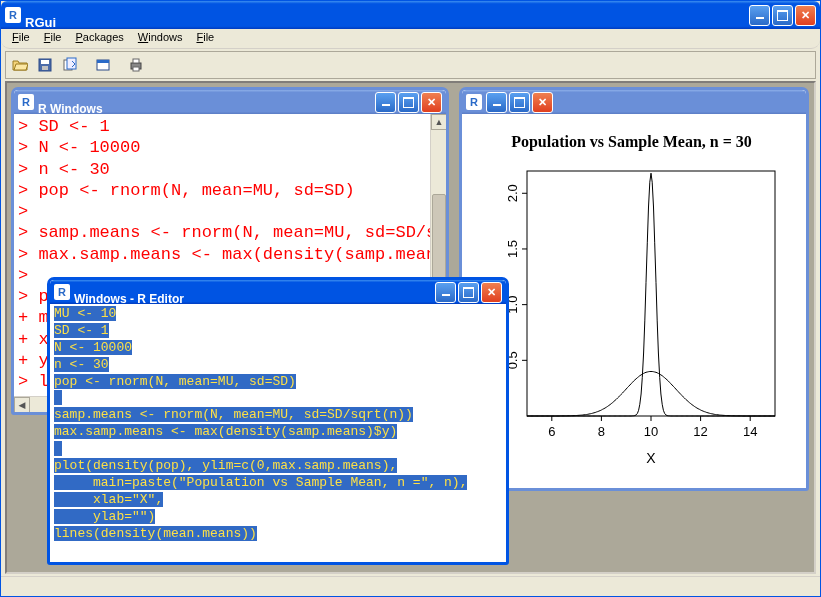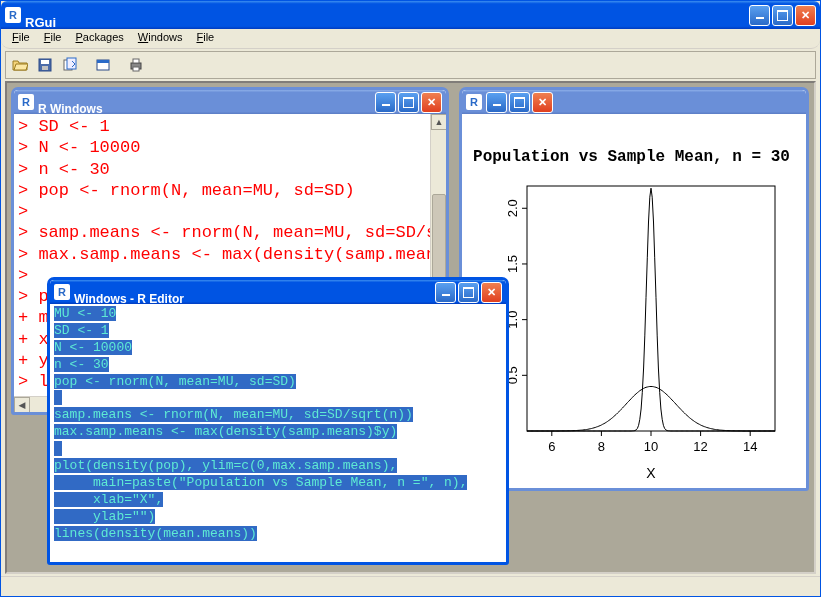--- a/index.html
+++ b/index.html
@@ -47,25 +47,25 @@
   .console-body { font-family: "Courier New", monospace; font-size: 17px; padding: 2px 4px; color: #f00; white-space: pre; overflow: auto; line-height: 1.25; }
   .console-body .cursor { display:inline-block; width:8px; height:14px; background:#f00; vertical-align: text-bottom; }
   .vscroll { position:absolute; right:0; top:0; bottom:0; width:16px; background:#ece9d8; border-left:1px solid #d4d0c8; }
   .vscroll .sb-btn { width:16px; height:16px; background:#ece9d8; border:1px solid #aca899; display:flex; align-items:center; justify-content:center; font-size:9px; color:#555;}
   .vscroll .thumb { position:absolute; left:1px; width:14px; background:#cdc7b8; border:1px solid #aca899; border-radius:2px; }
   .hscroll { height:16px; background:#ece9d8; display:flex; border-top:1px solid #d4d0c8;}
   .hscroll .sb-btn { width:16px; height:16px; background:#ece9d8; border:1px solid #aca899; display:flex; align-items:center; justify-content:center; font-size:9px; color:#555;}
   
   
   .editor-body { font-family: "Courier New", monospace; font-size: 13px; padding: 2px 4px; white-space: pre; line-height: 1.3; }
-  .editor-body .sel { background: #316ac5; color: #5eead4; }
+  .editor-body .sel { background: #316ac5; color: #fde047; }
   
   
   .plot-area { padding: 10px 15px 10px 10px; height: 100%; position:relative; background:#fff;}
-  .plot-title { text-align: center; font-family: Liberation Mono, monospace; font-weight: bold; font-size: 16px; margin: 24px 0 10px; }
+  .plot-title { text-align: center; font-family: Liberation Serif, serif; font-weight: bold; font-size: 16px; margin: 9px 0 10px; }
   .plot-svg { display:block; margin: 0 auto; }
   
   
   .statusbar { position:absolute; bottom:0; left:0; right:0; height:20px; background:#ece9d8; border-top:1px solid #d4d0c8;}
 
 </style>
 </head>
 <body>
 
 <div class="main-window">

